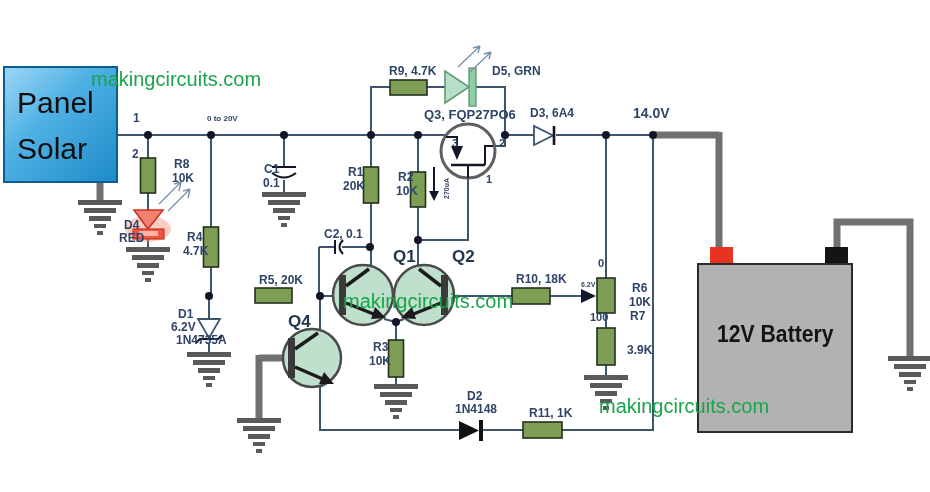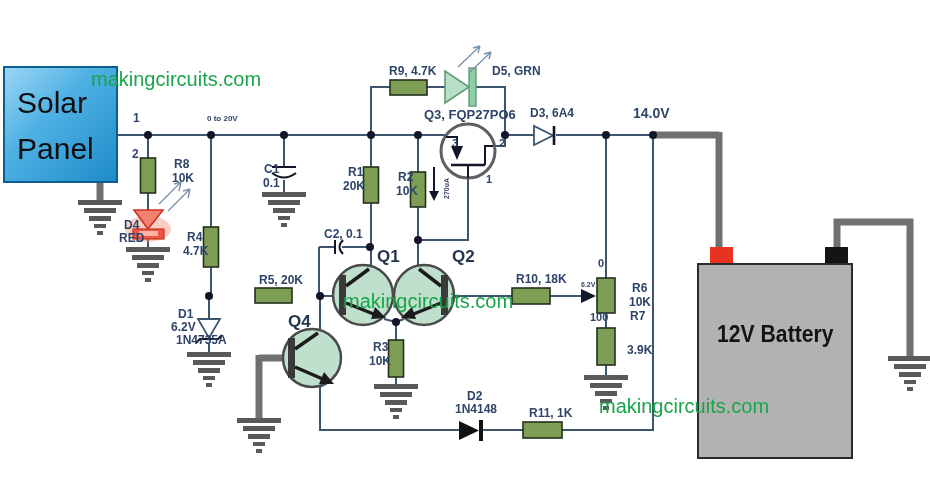--- a/index.html
+++ b/index.html
@@ -15,21 +15,21 @@
   .tiny { font-size:8px; }
   .wm   { position:absolute; font-weight:normal; font-size:20px; color:#18a54a;
           z-index:9; white-space:pre; }
   .note { position:absolute; left:47px; top:421px; font-weight:bold; font-size:19px;
           color:#141414; z-index:5; }
 
   .panel { position:absolute; left:3px; top:66px; width:115px; height:117px;
            border:2px solid #0d5e8f; z-index:4;
            background:linear-gradient(135deg,#9bd6f4 0%,#4fb1e4 40%,#1e8cc9 100%);
            color:#0d0d0d; font-size:30px; line-height:46px; padding:12px 0 0 12px; }
-  .battery { position:absolute; left:697px; top:263px; width:156px; height:196px;
+  .battery { position:absolute; left:697px; top:263px; width:156px; height:170px;
              background:#b2b2b2; border:2px solid #2a2a2a; z-index:4;
              color:#141414; font-weight:bold; font-size:23px; text-align:center;
              padding-top:56px; transform-origin:center; }
   .battery .btxt { display:inline-block; transform:scaleX(.92); }
 
   .rot { position:absolute; left:443px; top:199px; font-size:7px; font-weight:bold;
          color:#2e4468; transform:rotate(-90deg); transform-origin:0 0; z-index:5; }
 
   
   .wire   { stroke:#3d566e; stroke-width:2; fill:none; }
@@ -205,22 +205,22 @@
         <circle class="dot" cx="653" cy="135" r="4"></circle>
       <circle class="dot" cx="370" cy="247" r="4"></circle>
         <circle class="dot" cx="320" cy="296" r="4"></circle>
       <circle class="dot" cx="209" cy="296" r="4"></circle>
         <circle class="dot" cx="418" cy="240" r="4"></circle>
       <circle class="dot" cx="396" cy="322" r="4"></circle>
     </g>
   </svg>
 
   <div class="panel">
+    <div>Panel</div>
     <div>Solar</div>
-    <div>Panel</div>
   </div>
   <div class="lbl" style="left:121px;top:112px">1</div>
   <div class="lbl" style="left:120px;top:148px">2</div>
   <div class="lbl tiny" style="left:195px;top:112px">0 to 20V</div>
 
   <div class="battery">
     <span class="btxt">12V Battery</span>
   </div>
 
   <div class="wm" style="left:91px;top:68px">makingcircuits.com</div>
@@ -251,21 +251,21 @@
   <div class="lbl" style="left:312px;top:228px">C2, 0.1</div>
   <div class="lbl" style="left:166px;top:308px">D1</div>
   <div class="lbl" style="left:159px;top:321px">6.2V</div>
   <div class="lbl" style="left:164px;top:334px">1N4735A</div>
   <div class="lbl" style="left:455px;top:390px">D2</div>
   <div class="lbl" style="left:443px;top:403px">1N4148</div>
   <div class="lbl" style="left:518px;top:107px">D3, 6A4</div>
   <div class="lbl" style="left:112px;top:219px">D4</div>
   <div class="lbl" style="left:107px;top:232px">RED</div>
   <div class="lbl" style="left:480px;top:65px">D5, GRN</div>
-  <div class="lbl big" style="left:365px;top:250px">Q1</div>
+  <div class="lbl big" style="left:381px;top:250px">Q1</div>
   <div class="lbl big" style="left:440px;top:250px">Q2</div>
   <div class="lbl big" style="left:276px;top:315px">Q4</div>
   <div class="lbl" style="left:412px;top:108px;font-size:13px">Q3, FQP27PO6</div>
   <div class="lbl" style="left:440px;top:137px;font-size:11px">3</div>
   <div class="lbl" style="left:487px;top:137px;font-size:11px">2</div>
   <div class="lbl" style="left:474px;top:173px;font-size:11px">1</div>
 
   <div class="lbl" style="left:621px;top:107px;font-size:14px">14.0V</div>
   <div class="lbl tiny" style="left:569px;top:278px;font-size:7px">6.2V</div>
   <div class="lbl" style="left:586px;top:257px;font-size:11px">0</div>

